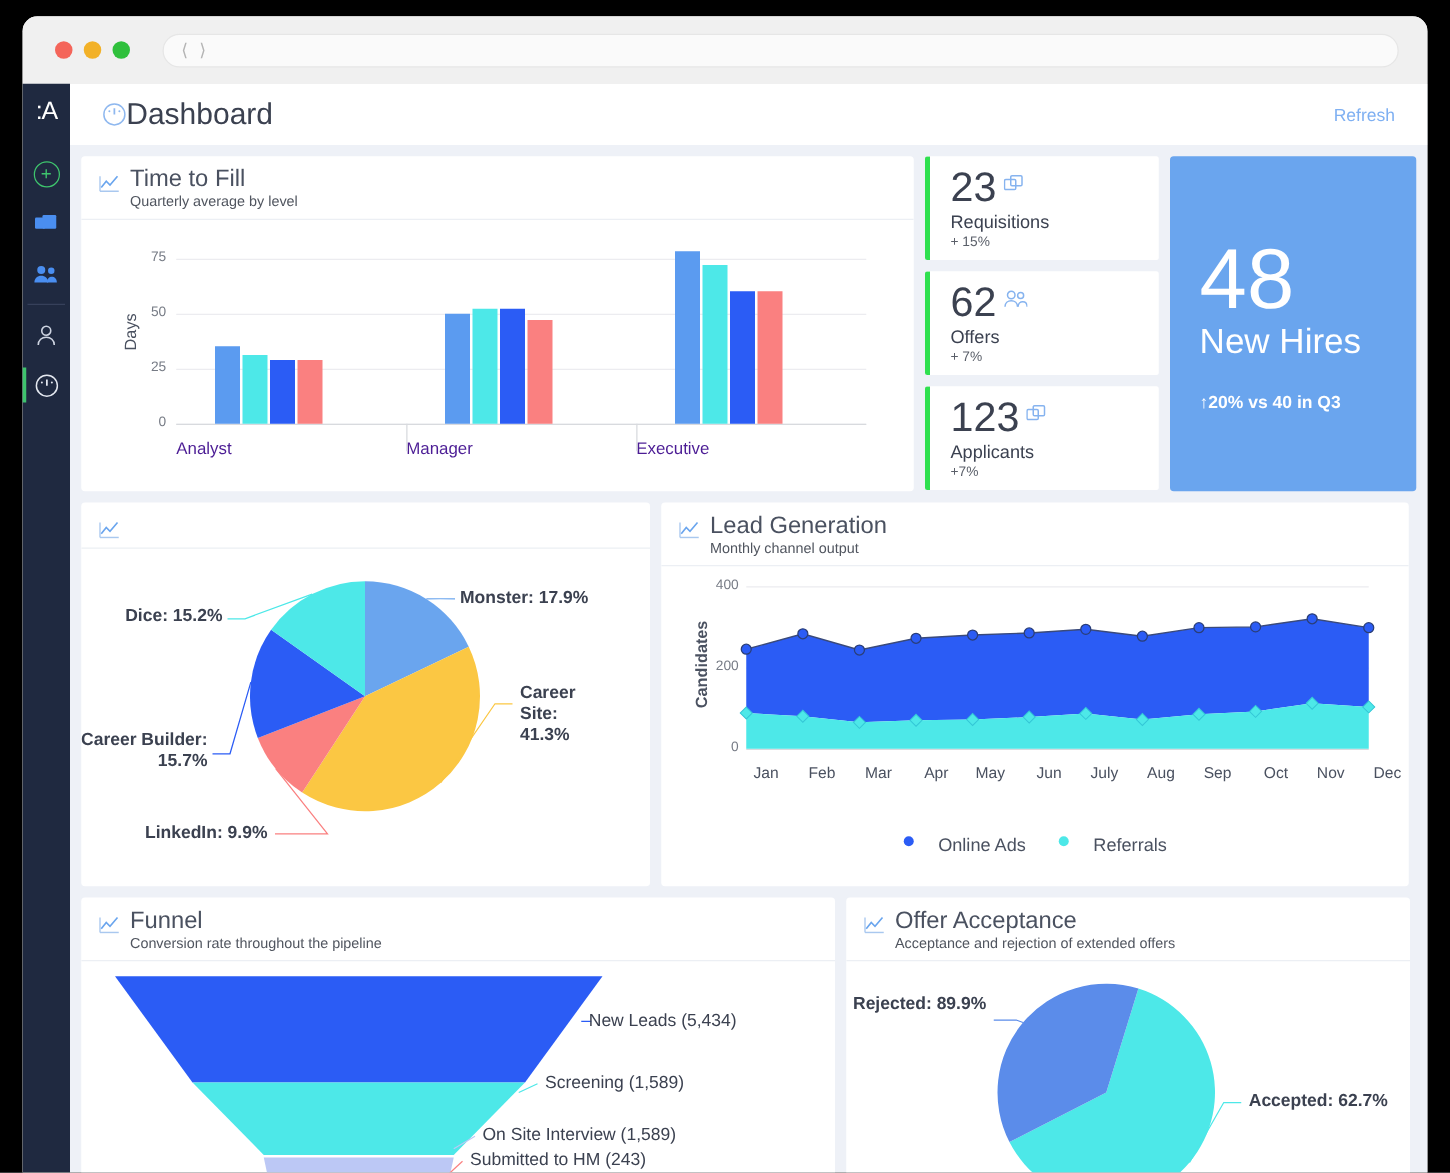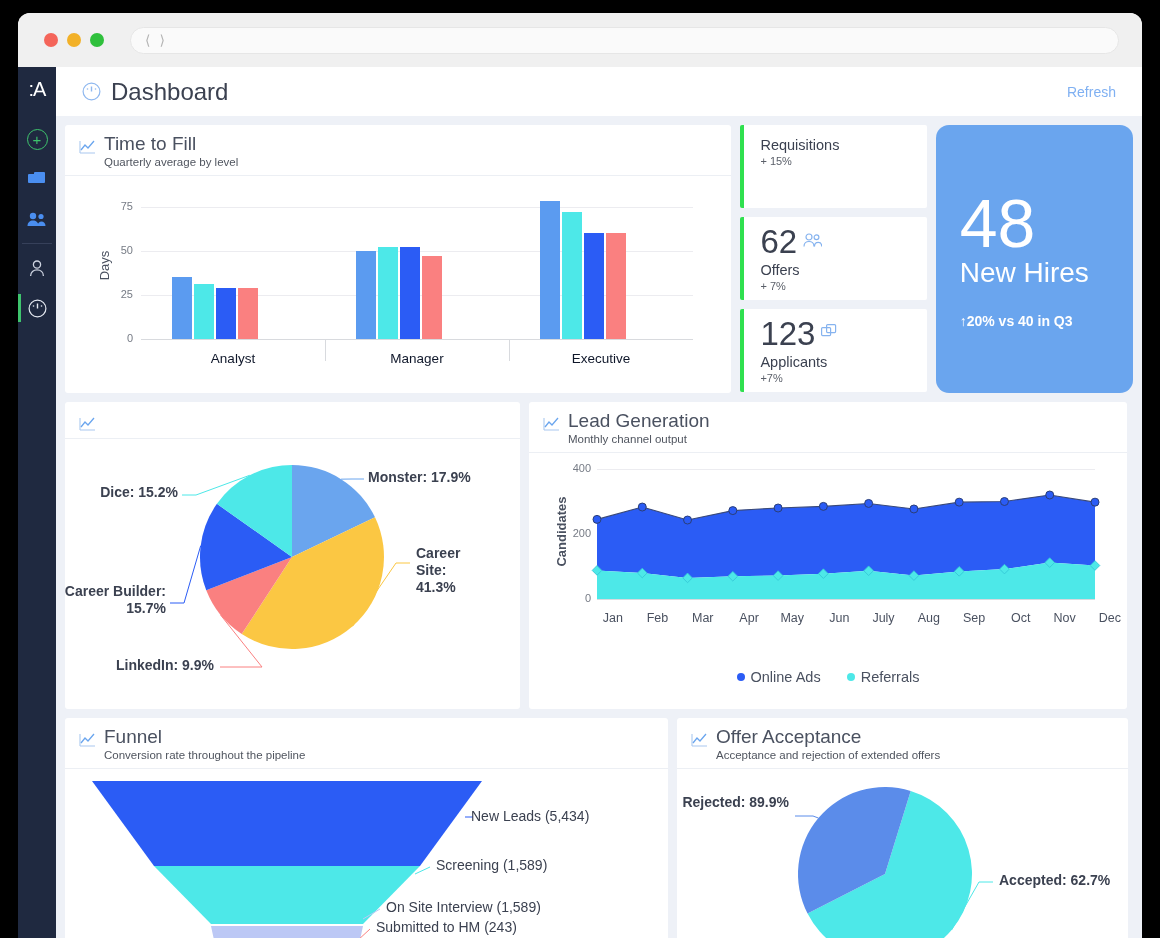--- a/index.html
+++ b/index.html
@@ -58,21 +58,21 @@
   }
   .side-sep { width: 30px; height: 1px; background: #36405a; margin: 4px 0; }
   .active-bar {
     position: absolute; left: 0; top: 6px;
     width: 3px; height: 28px; background: #3ec46d;
   }
   
   .content { flex: 1; background: #eef1f7; display: flex; flex-direction: column; overflow: hidden; }
   .pagehead {
     height: 49px; background: #fff; display: flex; align-items: center;
-    padding: 0 26px; gap: 10px; flex-shrink: 0;
+    padding: 0 26px; flex-shrink: 0;
   }
   .page-title { font-size: 24px; font-weight: 300; color: #3b4150; }
   .refresh { margin-left: auto; color: #7fb0f2; font-size: 14px; }
   .grid { padding: 9px; display: flex; flex-direction: column; gap: 9px; }
   .row { display: flex; gap: 9px; }
   
   .card { background: #fff; border-radius: 3px; overflow: hidden; }
   .card-head { padding: 9px 16px 7px 14px; border-bottom: 1px solid #eceff4; display: flex; gap: 8px; }
   .card-title { font-size: 19px; font-weight: 300; color: #4a5160; line-height: 1.05; }
   .card-sub { font-size: 11.5px; color: #50555f; margin-top: 2px; }
@@ -82,49 +82,49 @@
   .ttf-body { position: relative; height: 216px; }
   .ylabel {
     position: absolute; transform: rotate(-90deg);
     font-size: 13px; color: #4a5160; transform-origin: center;
   }
   .ytick { position: absolute; font-size: 11px; color: #767b85; text-align: right; width: 28px; }
   .gridline { position: absolute; height: 1px; background: #ececf0; }
   .axis-h { position: absolute; height: 1px; background: #d8dade; }
   .axis-tick { position: absolute; width: 1px; background: #d8dade; }
   .bar { position: absolute; bottom: 0; }
-  .xcat { position: absolute; font-size: 13.5px; color: #0f172a; text-align: center; }
+  .xcat { position: absolute; font-size: 13.5px; color: #4c1d95; text-align: left; }
   
   .kpi-col { display: flex; flex-direction: column; gap: 9px; width: 187px; }
   .kpi {
     background: #fff; border-left: 4px solid #2fe04f; border-radius: 2px;
     height: 83px; padding: 8px 0 0 16px;
   }
   .kpi-top { display: flex; align-items: center; gap: 6px; }
   .kpi-num { font-size: 33px; font-weight: 300; color: #3b4150; line-height: 1; }
   .kpi-label { font-size: 14.5px; color: #3b4150; margin-top: 4px; }
   .kpi-delta { font-size: 11px; color: #5a5f69; margin-top: 2px; }
   .hero {
-    width: 198px; background: #6aa5ee; border-radius: 13px;
+    width: 198px; background: #6aa5ee; border-radius: 3px;
     padding: 0 0 0 24px; display: flex; flex-direction: column;
     justify-content: center; color: #fff;
   }
   .hero-num { font-size: 68px; font-weight: 200; line-height: 1; }
   .hero-label { font-size: 28px; font-weight: 400; }
   .hero-delta { font-size: 14px; font-weight: bold; margin-top: 24px; }
   
   .hbs { width: 455px; height: 307px; }
   .leadgen { width: 598px; height: 307px; }
   .funnel-card { width: 603px; height: 250px; }
   .offer-card { width: 451px; height: 250px; }
   .chart-area { position: relative; width: 100%; }
   .pielabel { position: absolute; font-size: 14px; font-weight: bold; color: #3b4150; line-height: 1.22; }
   
   .legend { display: flex; justify-content: center; gap: 26px; margin-top: 6px; }
-  .leg-item { display: flex; align-items: center; gap: 6px; font-size: 14.5px; color: #4a5160; }
+  .leg-item { display: flex; align-items: flex-start; gap: 20px; font-size: 14.5px; color: #4a5160; }
   .leg-dot { width: 8px; height: 8px; border-radius: 50%; }
   .xtick { position: absolute; font-size: 12.5px; color: #4a5160; text-align: right; }
   .funnel-label { position: absolute; font-size: 14px; color: #3b4150; white-space: nowrap; }
 </style>
 </head>
 <body>
 
 <div class="window">
 
   <div class="titlebar">
@@ -240,20 +240,27 @@
                 <div class="bar" style="left:497px;top:36.099999999999994px;width:20px;height:126.9px;background:#4de8e8;bottom:auto;"></div>
                 <div class="bar" style="left:519px;top:57.25px;width:20px;height:105.75px;background:#2b5cf5;bottom:auto;"></div>
                 <div class="bar" style="left:541px;top:57.25px;width:20px;height:105.75px;background:#fa8080;bottom:auto;"></div>
                 <div class="xcat" style="left:444px;top:175px;width:184px;">Executive</div>
                 <div class="axis-tick" style="left:444px;top:163px;height:22px;"></div>
               </div>
           </div>
 
           <div class="kpi-col" id="kpiCol">
               <div class="kpi" style="border-left-color:#2fe04f">
+                <div class="kpi-top">
+                  <div class="kpi-num">23</div>
+                  <span><svg width="17" height="15" viewBox="0 0 17 15">
+                      <rect x="0.6" y="3.6" width="9" height="8" rx="1" fill="none" stroke="#86b3ef" stroke-width="1.2"></rect>
+                      <rect x="5.6" y="0.6" width="9" height="8" rx="1" fill="none" stroke="#86b3ef" stroke-width="1.2"></rect>
+                    </svg></span>
+                </div>
                 <div class="kpi-label">Requisitions</div>
                 <div class="kpi-delta">+ 15%</div>
               </div>
               <div class="kpi" style="border-left-color:#2fe04f">
                 <div class="kpi-top">
                   <div class="kpi-num">62</div>
                   <span><svg width="19" height="14" viewBox="0 0 19 14">
                       <circle cx="6" cy="4" r="3" fill="none" stroke="#86b3ef" stroke-width="1.2"></circle>
                       <circle cx="13.5" cy="4.3" r="2.4" fill="none" stroke="#86b3ef" stroke-width="1.2"></circle>
                       <path d="M1 13.4c0-3.1 2.3-4.9 5-4.9s5 1.8 5 4.9" fill="none" stroke="#86b3ef" stroke-width="1.2"></path>

